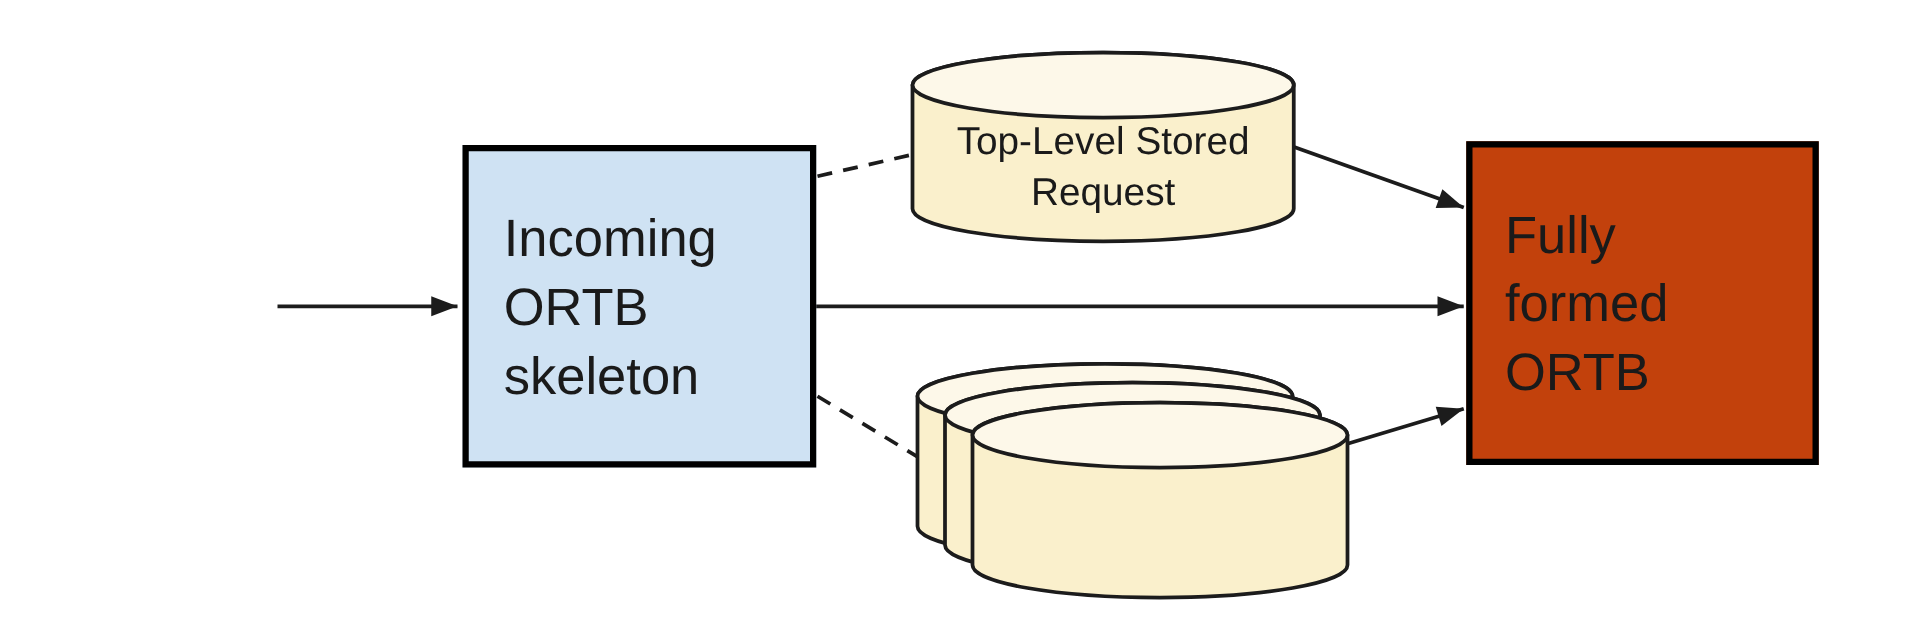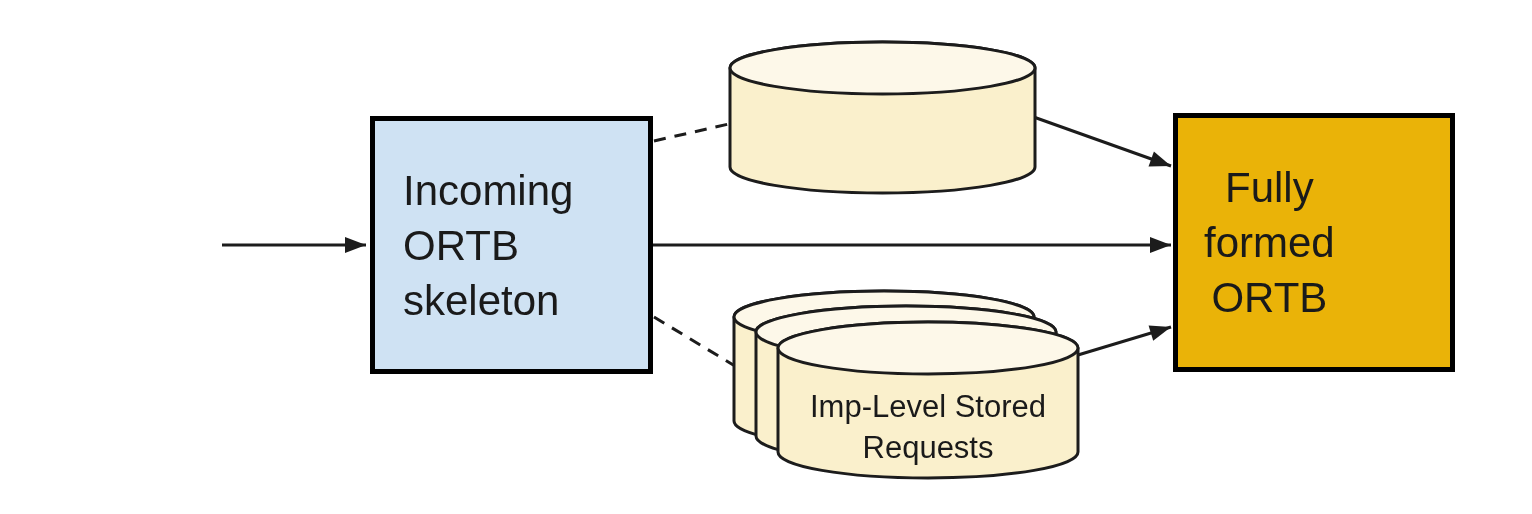--- a/index.html
+++ b/index.html
@@ -47,23 +47,22 @@
   }
   .node-blue {
     left: 370px; top: 116px;
     width: 283px; height: 258px;
     background: #cfe2f3;
     padding-left: 28px;
   }
   .node-green {
     left: 1173px; top: 113px;
     width: 282px; height: 259px;
-    background: #eab308;
+    background: #c2410c;
     padding-left: 26px;
-    text-align: center;
   }
   .cyl-label {
     position: absolute;
     display: flex;
     align-items: center;
     justify-content: center;
     text-align: center;
     font-size: 31px;
     line-height: 41px;
   }
@@ -112,17 +111,17 @@
 ORTB
 skeleton</div>
   </div>
 
   <div class="node node-green">
     <div class="diagram-label">Fully
 formed
 ORTB</div>
   </div>
 
+  <div class="cyl-label cyl-label-top diagram-label">Top-Level Stored
+Request</div>
 
-  <div class="cyl-label cyl-label-imp diagram-label">Imp-Level Stored
-Requests</div>
 
 </div>
 
 </body></html>

